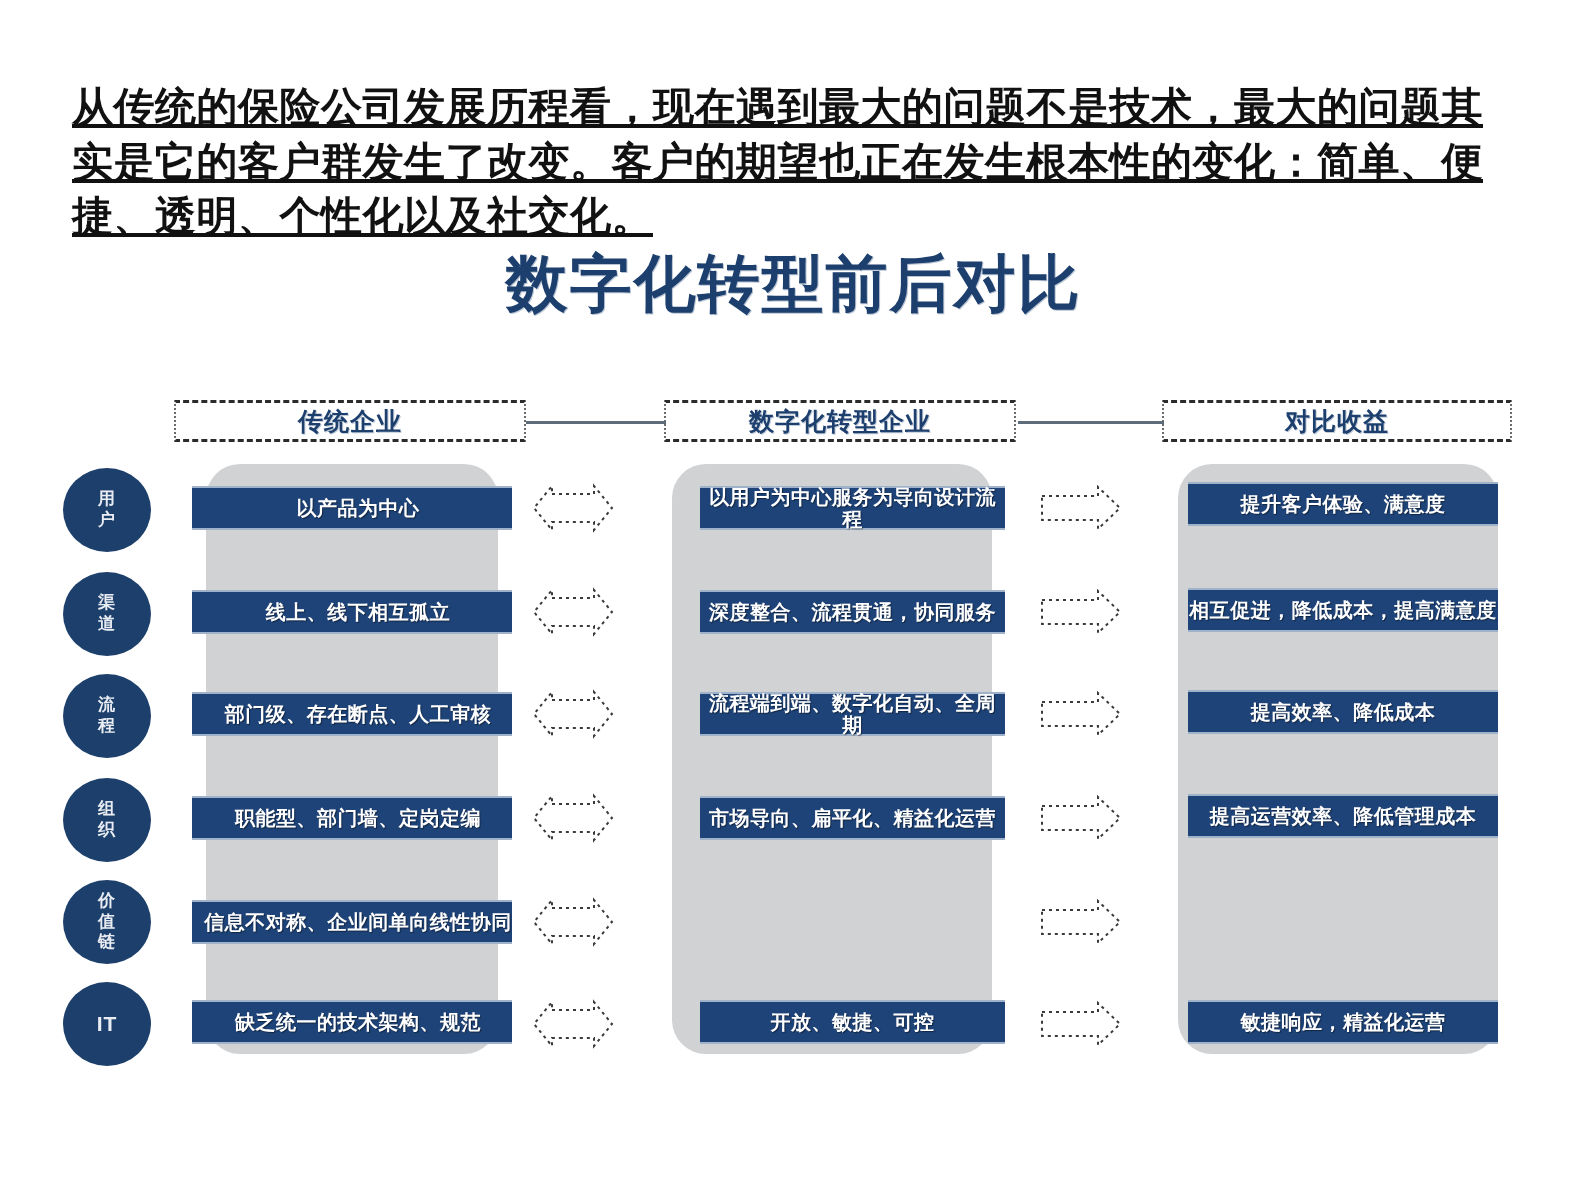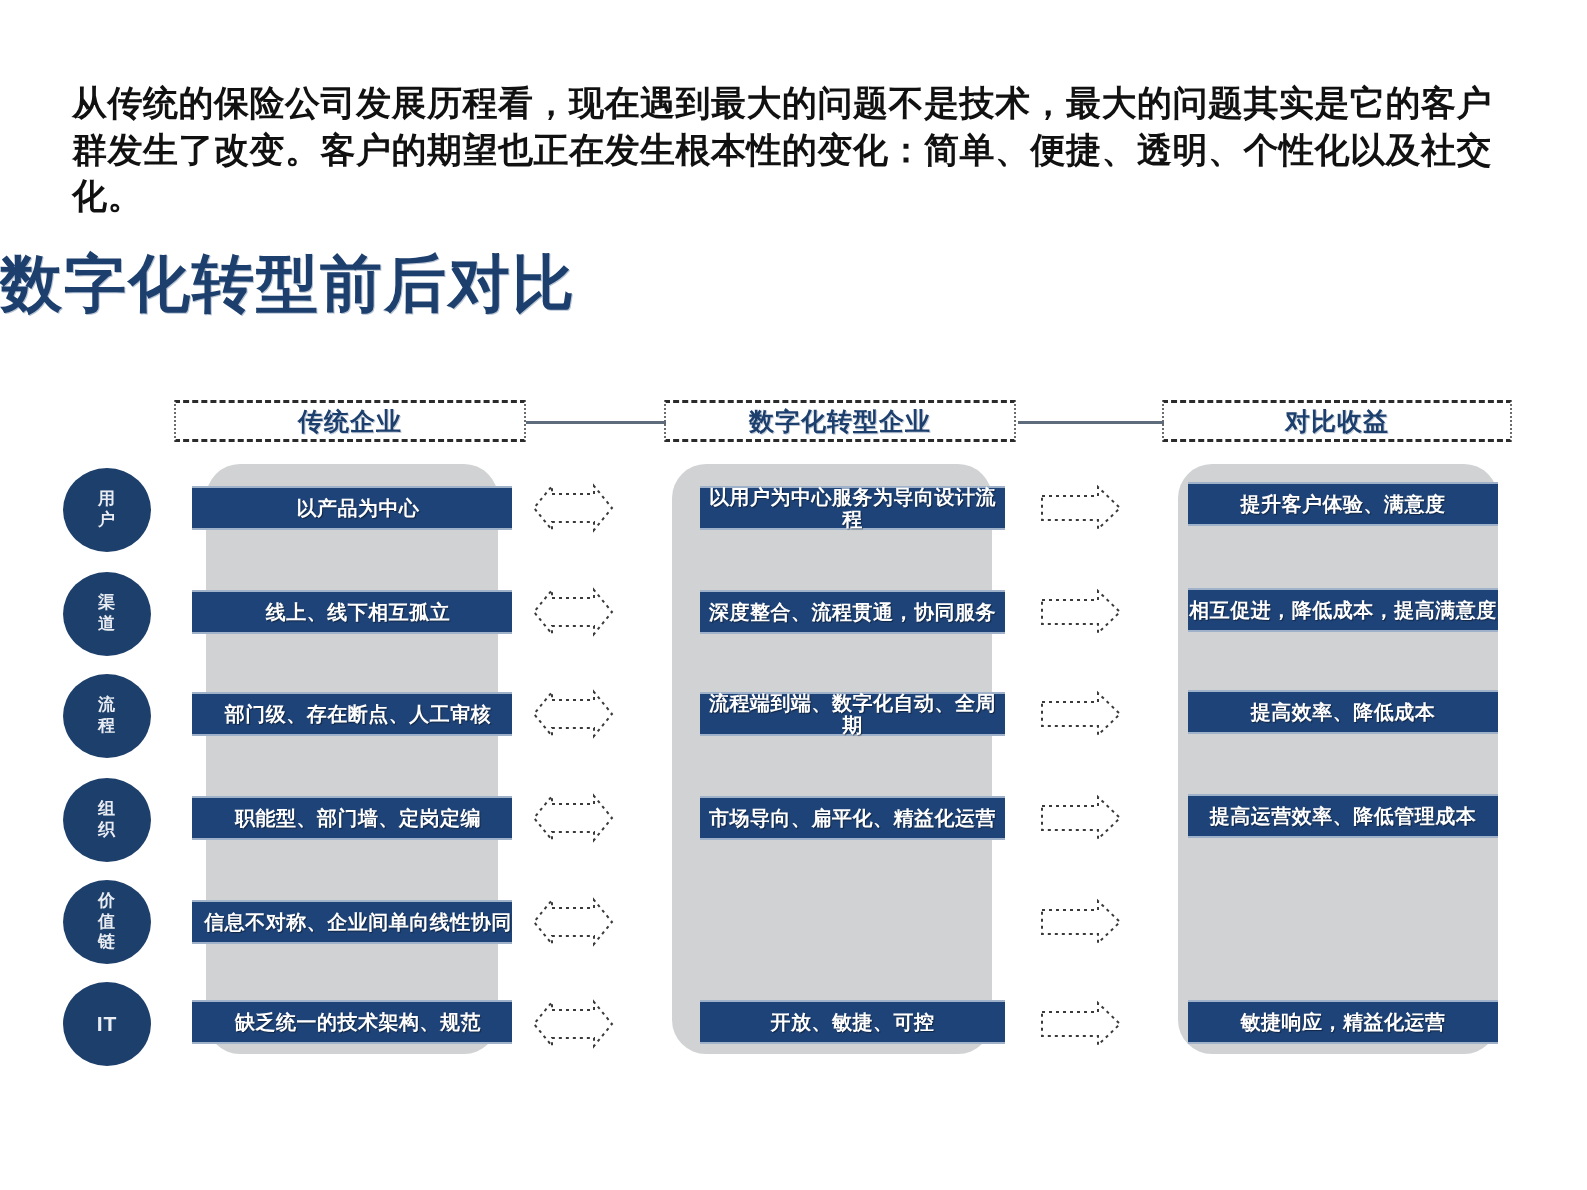--- a/index.html
+++ b/index.html
@@ -14,33 +14,35 @@
     font-family: "Liberation Sans", "DejaVu Sans", sans-serif;
     overflow: hidden;
   }
 
   
   .intro {
     position: absolute;
     left: 72px;
     top: 80px;
     width: 1430px;
-    font-size: 35px;
+    font-size: 41px;
     font-weight: bold;
     line-height: 1.33;
     color: #111111;
     letter-spacing: 0.5px;
+    text-decoration: underline;
   }
 
   
   .main-title {
     position: absolute;
     left: 0;
     top: 242px;
     width: 1587px;
+    text-align: center;
     font-size: 62px;
     font-weight: bold;
     color: #1c3f6e;
     letter-spacing: 2px;
     text-shadow: 1px 1px 0 #b9c4d3;
   }
 
   
   .diagram {
     position: absolute;

